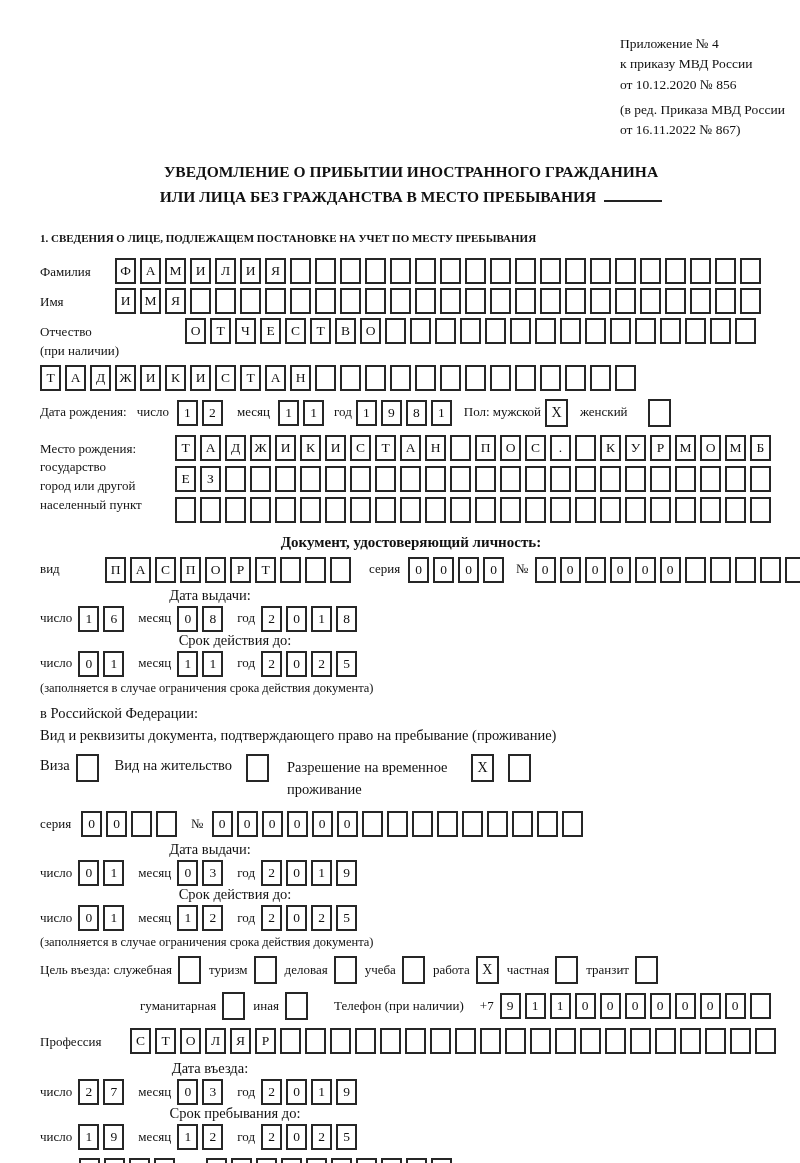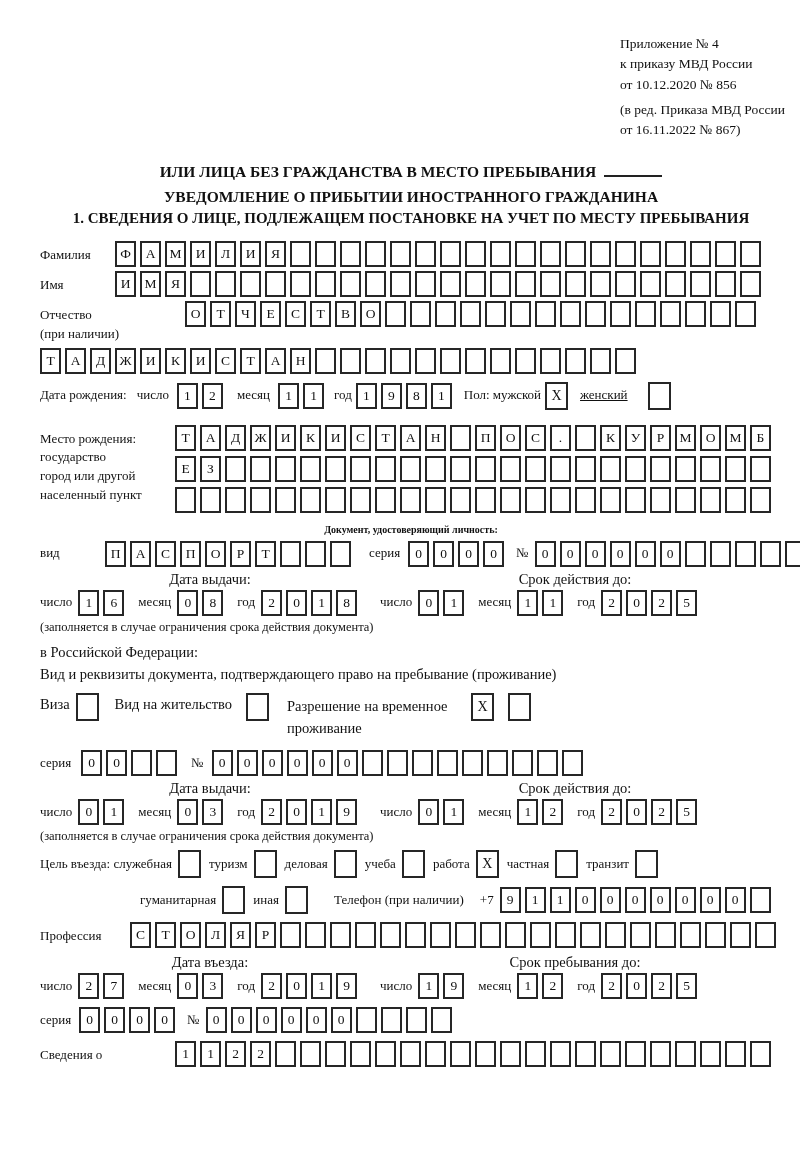--- a/index.html
+++ b/index.html
@@ -7,41 +7,41 @@
   body { font-family:"Liberation Serif","DejaVu Serif",serif; color:#111; }
   .page { width:800px; min-height:1163px; background:#fff; padding:34px 18px 10px 40px; position:relative; }
 
   .header-ref { margin-left:580px; width:215px; font-size:13.5px; line-height:1.5; }
   .header-ref .gap { margin-top:5px; }
   .forma { text-align:right; padding-right:38px; margin-top:16px; font-weight:bold; font-size:15px; letter-spacing:.5px; }
 
   .title { margin-top:20px; text-align:center; font-weight:bold; font-size:15.5px; line-height:1.6; }
   .title-underline { display:inline-block; width:58px; border-bottom:2px solid #222; height:14px; margin-left:8px; }
 
-  .section-heading { font-weight:bold; font-size:15px; text-align:center; margin-bottom:14px; }
+  .section-heading { margin-top:22px; font-weight:bold; font-size:11px; text-align:left; margin-bottom:14px; }
 
   .row { display:flex; align-items:flex-start; margin-bottom:4px; }
   .lbl { font-size:13px; line-height:1.45; padding-top:5px; }
   .cells { display:flex; flex-wrap:nowrap; }
   .cell { flex:0 0 auto; width:21px; height:26px; border:2px solid #262626; margin-right:4px; text-align:center;
           font-size:13.5px; line-height:22px; font-family:"Liberation Serif",serif; }
   .checkbox { display:inline-block; width:23px; height:28px; border:2px solid #262626; text-align:center;
               font-size:14px; line-height:24px; vertical-align:middle; flex:0 0 auto; }
 
   .w75  { width:75px;  flex:0 0 75px; }
   .w115 { width:115px; flex:0 0 115px; }
   .w135 { width:135px; flex:0 0 135px; }
   .w145 { width:145px; flex:0 0 145px; }
 
   .stack { display:flex; flex-direction:column; }
   .stack .boxline { margin-bottom:5px; }
 
-  .center-bold { text-align:center; font-weight:bold; font-size:10px; margin:6px 0 6px 0; }
-
-  .dates-row { display:flex; margin-top:2px; }
+  .center-bold { text-align:center; font-weight:bold; font-size:15px; margin:6px 0 6px 0; }
+
+  .dates-row { display:flex; margin-top:2px;flex-direction:column; }
   .date-col { display:flex; flex-direction:column; }
   .date-col .date-head { font-size:14.5px; text-align:center; margin-bottom:2px; }
   .date-line { display:flex; align-items:center; }
   .date-line .lbl { padding-top:0; margin-right:6px; }
   .date-line .cells { margin-right:10px; }
   .note { font-size:12.5px; }
   .note.right { padding-right:30px; margin-top:4px; margin-bottom:6px; }
 
   .para { font-size:14.5px; line-height:1.55; margin-top:6px; }
 
@@ -64,24 +64,24 @@
   <div class="header-ref">
     <div>Приложение № 4</div>
     <div>к приказу МВД России</div>
     <div>от 10.12.2020 № 856</div>
     <div class="gap">(в ред. Приказа МВД России</div>
     <div>от 16.11.2022 № 867)</div>
   </div>
 
 
   <div class="title">
+    <div>УВЕДОМЛЕНИЕ О ПРИБЫТИИ ИНОСТРАННОГО ГРАЖДАНИНА</div>
     <div>
       <span>ИЛИ ЛИЦА БЕЗ ГРАЖДАНСТВА В МЕСТО ПРЕБЫВАНИЯ</span><span class="title-underline"></span>
     </div>
-    <div>УВЕДОМЛЕНИЕ О ПРИБЫТИИ ИНОСТРАННОГО ГРАЖДАНИНА</div>
   </div>
 
   <div class="section-heading">1. СВЕДЕНИЯ О ЛИЦЕ, ПОДЛЕЖАЩЕМ ПОСТАНОВКЕ НА УЧЕТ ПО МЕСТУ ПРЕБЫВАНИЯ</div>
 
   <div class="row">
     <span class="lbl w75">Фамилия</span>
     <div class="cells">
         <span class="cell">Ф</span>
         <span class="cell">А</span>
         <span class="cell">М</span>
@@ -218,25 +218,25 @@
       </div>
     <span class="lbl" style="padding-top:0; margin-right:4px;">год</span>
     <div class="cells" style="margin-right:8px;">
         <span class="cell">1</span>
         <span class="cell">9</span>
         <span class="cell">8</span>
         <span class="cell">1</span>
       </div>
     <span class="lbl" style="padding-top:0; margin-right:4px;">Пол: мужской</span>
     <span class="checkbox">X</span>
-    <span class="lbl" style="padding-top:0; margin:0 14px 0 12px;text-decoration:underline;">женский</span>
+    <span class="lbl" style="padding-top:0; margin:0 14px 0 12px;">женский</span>
     <span class="checkbox" style="margin-left:6px;"></span>
   </div>
 
-  <div class="row" style="margin-top:15px;">
+  <div class="row" style="margin-top:8px;">
     <span class="lbl w135">
       <span>Место рождения:</span><br>
       <span>государство</span><br>
       <span>город или другой</span><br>
       <span>населенный пункт</span>
     </span>
     <div class="stack">
       <div class="cells boxline">
           <span class="cell">Т</span>
           <span class="cell">А</span>

